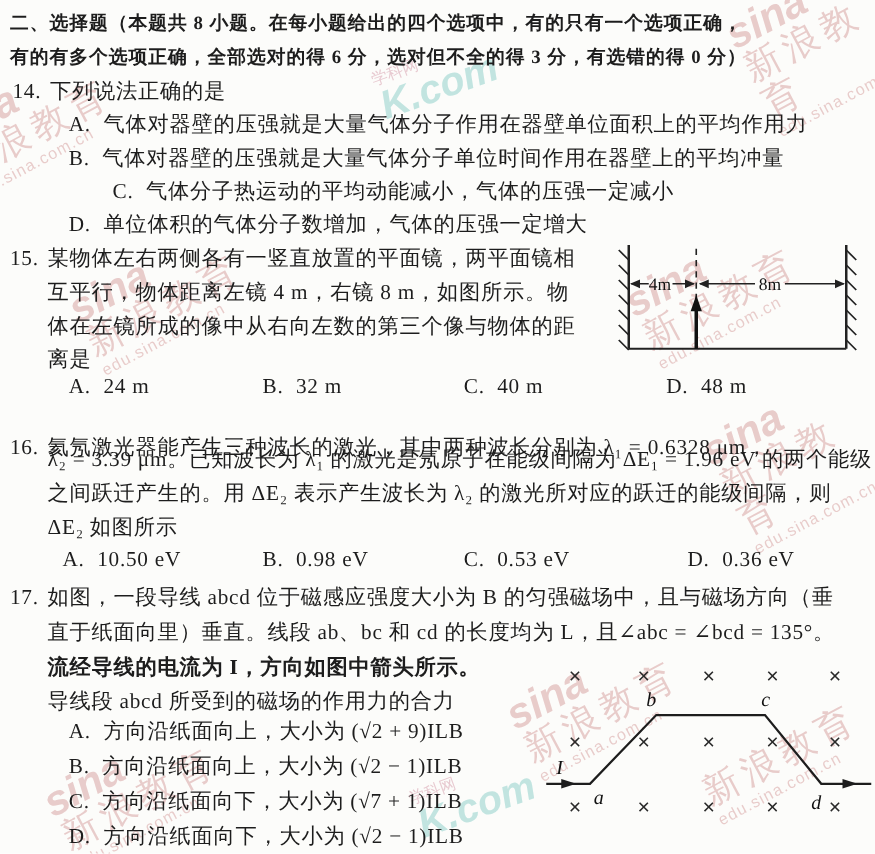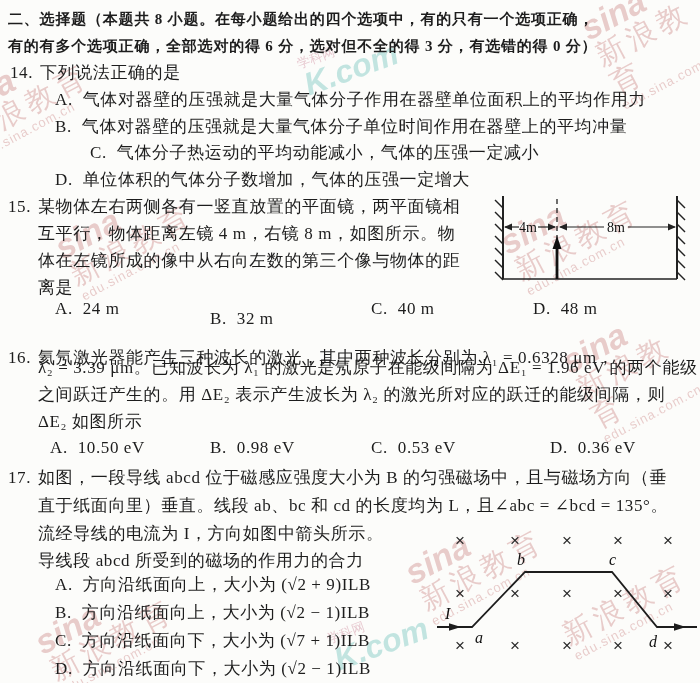--- a/index.html
+++ b/index.html
@@ -127,21 +127,21 @@
   </div>
 
   <div class="txt" style="left:8px;top:196px;">
     <span class="qnum">15.</span><span>某物体左右两侧各有一竖直放置的平面镜，两平面镜相</span>
   </div>
   <div class="txt" style="left:38px;top:223px;">互平行，物体距离左镜 4 m，右镜 8 m，如图所示。物</div>
   <div class="txt" style="left:38px;top:250px;">体在左镜所成的像中从右向左数的第三个像与物体的距</div>
   <div class="txt" style="left:38px;top:277px;">离是</div>
   <div class="txt" style="left:0;top:298px;width:626px;height:22px;">
     <span class="opt-row-item" style="left:55px;"><span class="opt-label">A.</span><span>24 m</span></span>
-    <span class="opt-row-item" style="left:210px;margin-top:10px;"><span class="opt-label">B.</span><span>32 m</span></span>
+    <span class="opt-row-item" style="left:210px;"><span class="opt-label">B.</span><span>32 m</span></span>
     <span class="opt-row-item" style="left:371px;"><span class="opt-label">C.</span><span>40 m</span></span>
     <span class="opt-row-item" style="left:533px;"><span class="opt-label">D.</span><span>48 m</span></span>
   </div>
 
   <svg class="fig" style="left:494px;top:194px;" width="192" height="90" viewBox="0 0 192 90">
     <g stroke="#222" stroke-width="2">
       <line x1="9" y1="2" x2="9" y2="85"></line>
     </g>
     <g stroke="#222" stroke-width="1.4">
       <line x1="9" y1="14" x2="1" y2="6"></line>
@@ -196,21 +196,21 @@
     <span class="opt-row-item" style="left:50px;"><span class="opt-label">A.</span><span>10.50 eV</span></span>
     <span class="opt-row-item" style="left:210px;"><span class="opt-label">B.</span><span>0.98 eV</span></span>
     <span class="opt-row-item" style="left:371px;"><span class="opt-label">C.</span><span>0.53 eV</span></span>
     <span class="opt-row-item" style="left:550px;"><span class="opt-label">D.</span><span>0.36 eV</span></span>
   </div>
 
   <div class="txt" style="left:8px;top:467px;">
     <span class="qnum">17.</span><span>如图，一段导线 abcd 位于磁感应强度大小为 B 的匀强磁场中，且与磁场方向（垂</span>
   </div>
   <div class="txt" style="left:38px;top:495px;">直于纸面向里）垂直。线段 ab、bc 和 cd 的长度均为 L，且∠abc = ∠bcd = 135°。</div>
-  <div class="txt" style="left:38px;top:523px;">流经导线的电流为 I，方向如图中箭头所示。</div>
+  <div class="txt" style="left:38px;top:523px;font-weight:bold;">流经导线的电流为 I，方向如图中箭头所示。</div>
   <div class="txt" style="left:38px;top:550px;">导线段 abcd 所受到的磁场的作用力的合力</div>
   <div class="txt" style="left:55px;top:574px;">
     <span class="opt-label">A.</span><span>方向沿纸面向上，大小为 (√2 + 9)ILB</span>
   </div>
   <div class="txt" style="left:55px;top:602px;">
     <span class="opt-label">B.</span><span>方向沿纸面向上，大小为 (√2 − 1)ILB</span>
   </div>
   <div class="txt" style="left:55px;top:630px;">
     <span class="opt-label">C.</span><span>方向沿纸面向下，大小为 (√7 + 1)ILB</span>
   </div>

